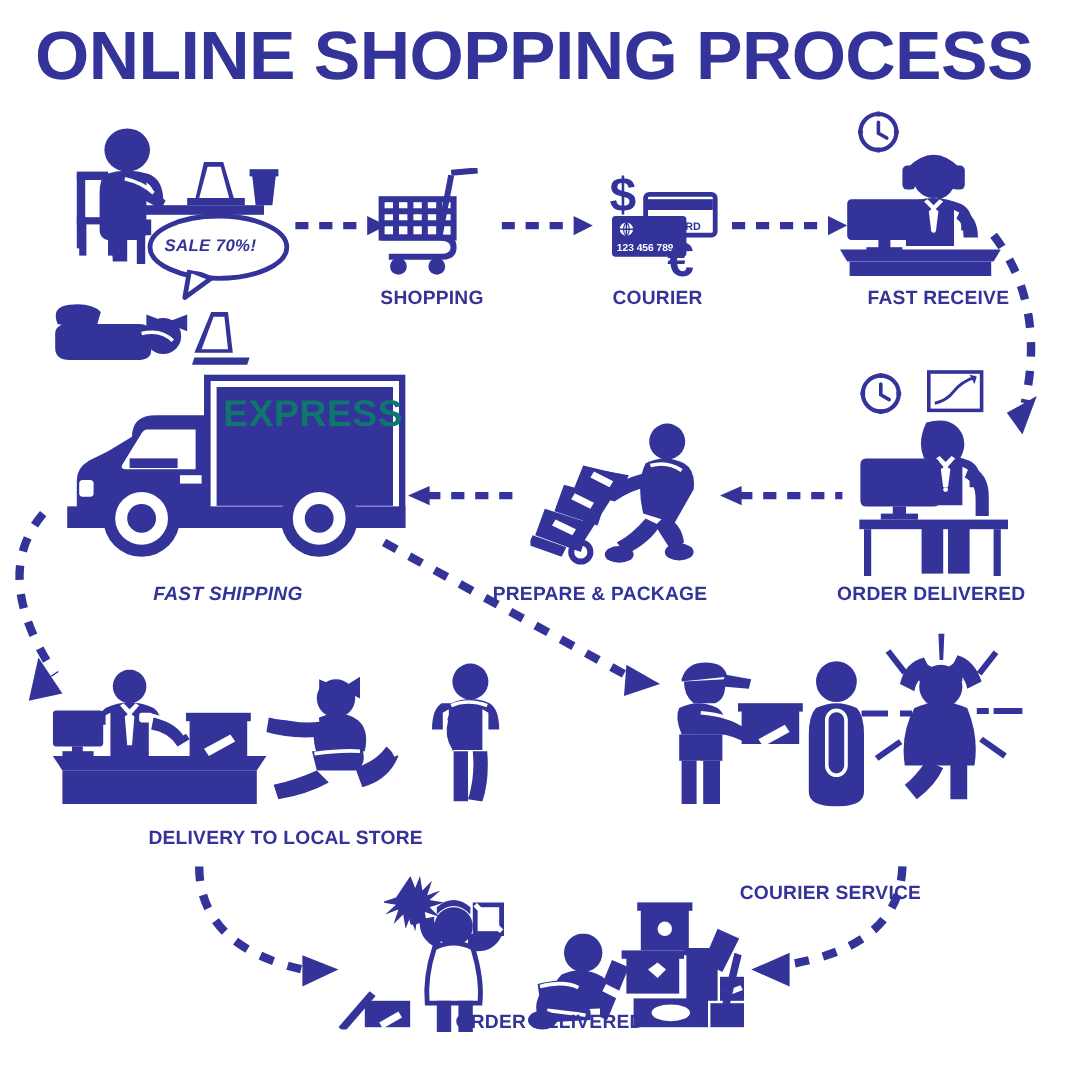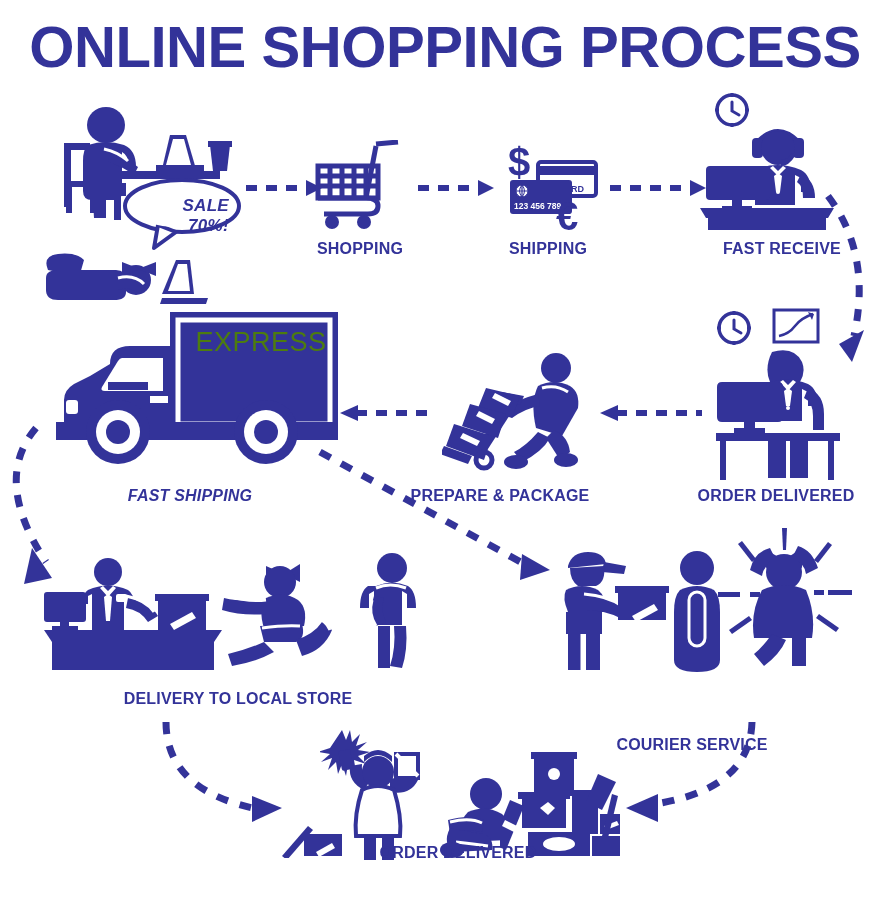--- a/index.html
+++ b/index.html
@@ -92,23 +92,23 @@
     </svg>
   </div>
 
   <div class="art" style="left:122px; top:178px; width:120px; height:72px;">
     <svg width="120" height="72" viewBox="0 0 120 72">
       <ellipse cx="60" cy="28" rx="57" ry="26" fill="#ffffff" stroke="#333399" stroke-width="4"></ellipse>
       <path d="M36 47 l-4 23 l22 -16z" fill="#ffffff" stroke="#333399" stroke-width="4" stroke-linejoin="round"></path>
       <path d="M22 40 q38 12 76 0" stroke="#ffffff" stroke-width="7" fill="none"></path>
     </svg>
   </div>
-  <div style="position:absolute; left:137px; top:196px; width:92px; text-align:right;
+  <div style="position:absolute; left:137px; top:196px; width:92px; text-align:left;
               font-family:'Liberation Sans',sans-serif; font-style:italic; font-weight:bold;
-              font-size:17px; color:#333399; letter-spacing:0.3px;">SALE 70%!</div>
+              font-size:14px; color:#333399; letter-spacing:0.3px;">SALE 70%!</div>
 
   <div class="art" style="left:40px; top:236px; width:170px; height:70px;">
     <svg width="170" height="70" viewBox="0 0 170 70">
       <g fill="#333399">
 
         <path d="M8 34 q-6 -14 10 -16 q18 -2 26 6 l-4 14 q-12 -6 -22 -2z"></path>
 
         <path d="M6 42 q0 -8 12 -8 l58 0 q10 0 10 10 l0 12 q0 8 -12 8 l-56 0 q-12 0 -12 -10z"></path>
 
         <circle cx="96" cy="44" r="15"></circle>
@@ -168,21 +168,21 @@
       <rect x="10" y="38" width="62" height="34" rx="3" fill="#333399"></rect>
       <circle cx="22" cy="49" r="6" fill="#ffffff"></circle>
       <circle cx="22" cy="49" r="6" fill="none" stroke="#333399" stroke-width="1"></circle>
       <path d="M16 49 h12 M22 43 v12" stroke="#333399" stroke-width="1.2"></path>
       <path d="M22 43 q5 6 0 12 M22 43 q-5 6 0 12" stroke="#333399" stroke-width="1" fill="none"></path>
       <text x="14" y="67" font-family="Liberation Sans, sans-serif" font-size="8.5" font-weight="bold" fill="#ffffff">123 456 789</text>
 
       <text x="56" y="88" font-family="Liberation Sans, sans-serif" font-size="40" font-weight="bold" fill="#333399">€</text>
     </svg>
   </div>
-  <div class="stage-label" style="left:548px; top:240px;">SHIPPING</div>
+  <div class="stage-label" style="left:548px; top:240px;">COURIER</div>
 
   <div class="art" style="left:610px; top:178px; width:98px; height:20px;">
     <svg width="98" height="20" viewBox="0 0 98 20">
       <line x1="0" y1="10" x2="80" y2="10" stroke="#333399" stroke-width="6" stroke-dasharray="11 9"></line>
       <path d="M80 2 l16 8 -16 8z" fill="#333399"></path>
     </svg>
   </div>
 
   <div class="art" style="left:712px; top:90px; width:40px; height:40px;">
     <svg width="40" height="40" viewBox="0 0 40 40">
@@ -348,22 +348,22 @@
         <circle cx="66" cy="120" r="32"></circle>
         <circle cx="66" cy="120" r="22" fill="#ffffff"></circle>
         <circle cx="66" cy="120" r="12" fill="#333399"></circle>
         <circle cx="214" cy="120" r="32"></circle>
         <circle cx="214" cy="120" r="22" fill="#ffffff"></circle>
         <circle cx="214" cy="120" r="12" fill="#333399"></circle>
       </g>
     </svg>
   </div>
   <div style="position:absolute; left:178px; top:327px; width:166px; text-align:center;
-              font-family:'Liberation Sans',sans-serif; font-weight:normal; font-size:27px;
-              letter-spacing:0.5px; color:#4d7c0f;">EXPRESS</div>
+              font-family:'Liberation Sans',sans-serif; font-weight:bold; font-size:31px;
+              letter-spacing:0.5px; color:#0f766e;">EXPRESS</div>
   <div class="stage-label" style="left:190px; top:487px;font-style:italic;">FAST SHIPPING</div>
 
   <div class="art" style="left:2px; top:424px; width:120px; height:170px;">
     <svg width="120" height="170" viewBox="0 0 120 170">
       <path d="M34 4 q-44 52 10 134" stroke="#333399" stroke-width="7" fill="none" stroke-dasharray="12 12"></path>
       <path d="M30 124 l20 30 -28 6z" fill="#333399"></path>
     </svg>
   </div>
 
   <div class="art" style="left:316px; top:448px; width:240px; height:136px;">

